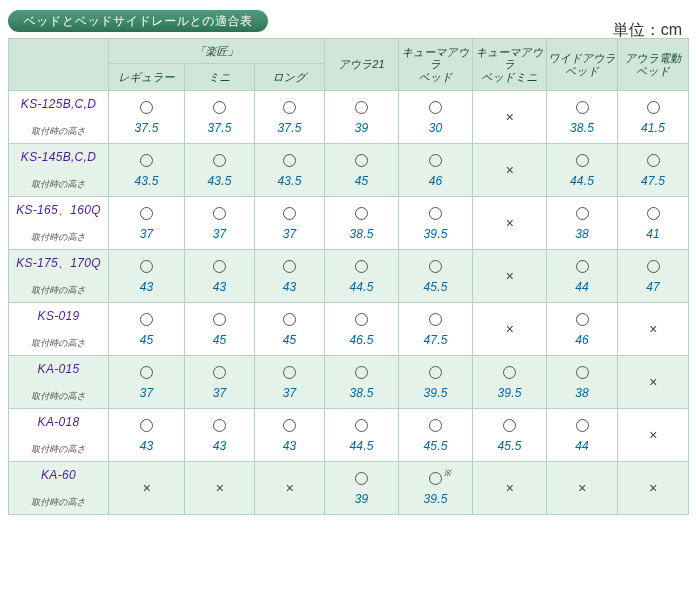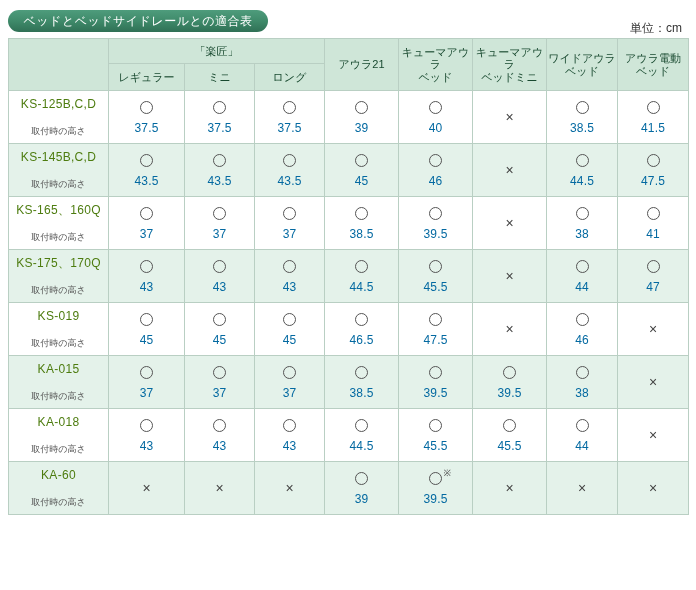--- a/index.html
+++ b/index.html
@@ -33,34 +33,35 @@
     font-size: 12px;
     line-height: 22px;
     text-align: center;
     letter-spacing: 0.5px;
     white-space: nowrap;
   }
   .unit-note {
     position: absolute;
     right: 10px;
     top: 20px;
-    font-size: 12px;
+    font-size: 16px;
     color: #333333;
   }
   
   .tbl-wrap {
     position: absolute;
     left: 8px;
     top: 38px;
     width: 680px;
   }
   table.compat {
     border-collapse: collapse;
     width: 680px;
     table-layout: fixed;
+    font-style: italic;
   }
   table.compat th, table.compat td {
     border: 1px solid #b9cfc3;
     padding: 0;
     text-align: center;
     vertical-align: middle;
   }
   
   .hdr {
     background: #cfe6d8;
@@ -85,21 +86,21 @@
     background: #ffffff;
     text-align: center;
     line-height: 1.2;
     padding: 4px 2px;
   }
   .rowname.alt {
     background: #e4f2ea;
   }
   .model {
     font-size: 12px;
-    color: #4d7c0f;
+    color: #4c1d95;
     display: block;
     letter-spacing: 0.3px;
   }
   .sub {
     font-size: 9px;
     color: #555555;
     display: block;
     margin-top: 14px;
   }
   
@@ -220,21 +221,21 @@
             </td>
             <td class="data">
               <div class="cellbox">
                 <span class="mark-row"><span class="mark-o"></span></span>
                 <span class="val">39</span>
               </div>
             </td>
             <td class="data">
               <div class="cellbox">
                 <span class="mark-row"><span class="mark-o"></span></span>
-                <span class="val">40</span>
+                <span class="val">30</span>
               </div>
             </td>
             <td class="data">
               <div class="cellbox">
                 <span class="mark-x">×</span>
               </div>
             </td>
             <td class="data">
               <div class="cellbox">
                 <span class="mark-row"><span class="mark-o"></span></span>

